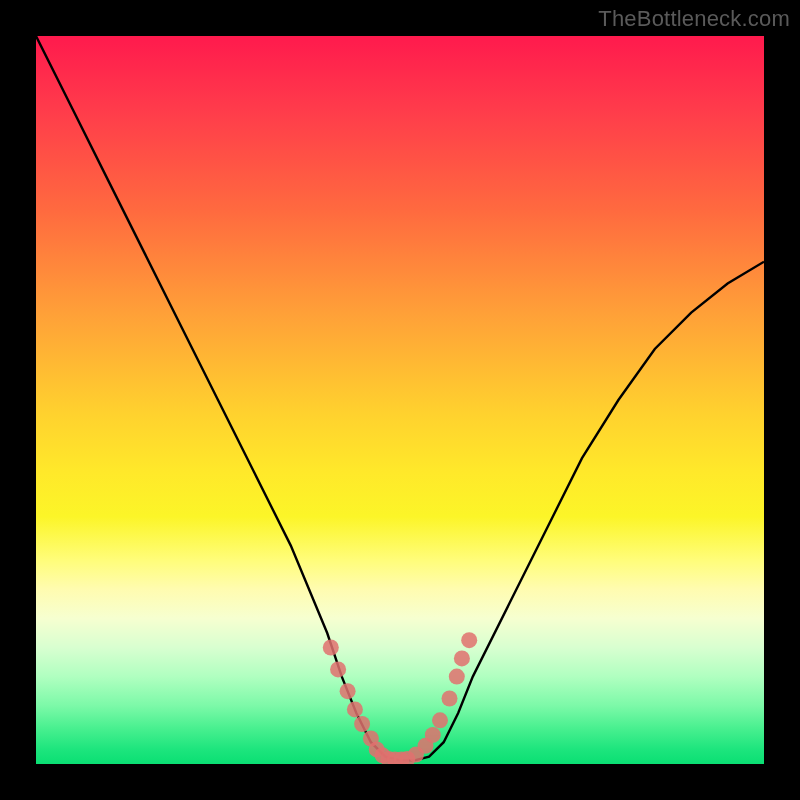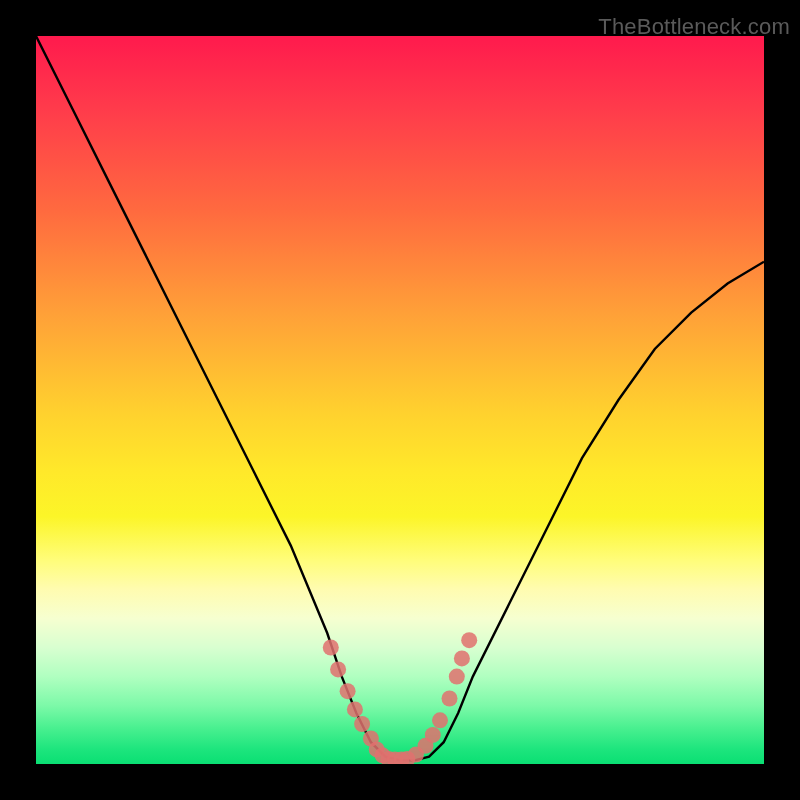--- a/index.html
+++ b/index.html
@@ -46,21 +46,20 @@
   }
   .watermark {
     position: absolute;
     top: 6px;
     right: 10px;
     color: #5a5a5a;
     font-size: 22px;
     letter-spacing: 0.2px;
     font-weight: 500;
     user-select: none;
-    margin-top: 8px;
   }
   svg.curve {
     position: absolute;
     left: 0;
     top: 0;
     width: 728px;
     height: 728px;
   }
 </style>
 </head>

